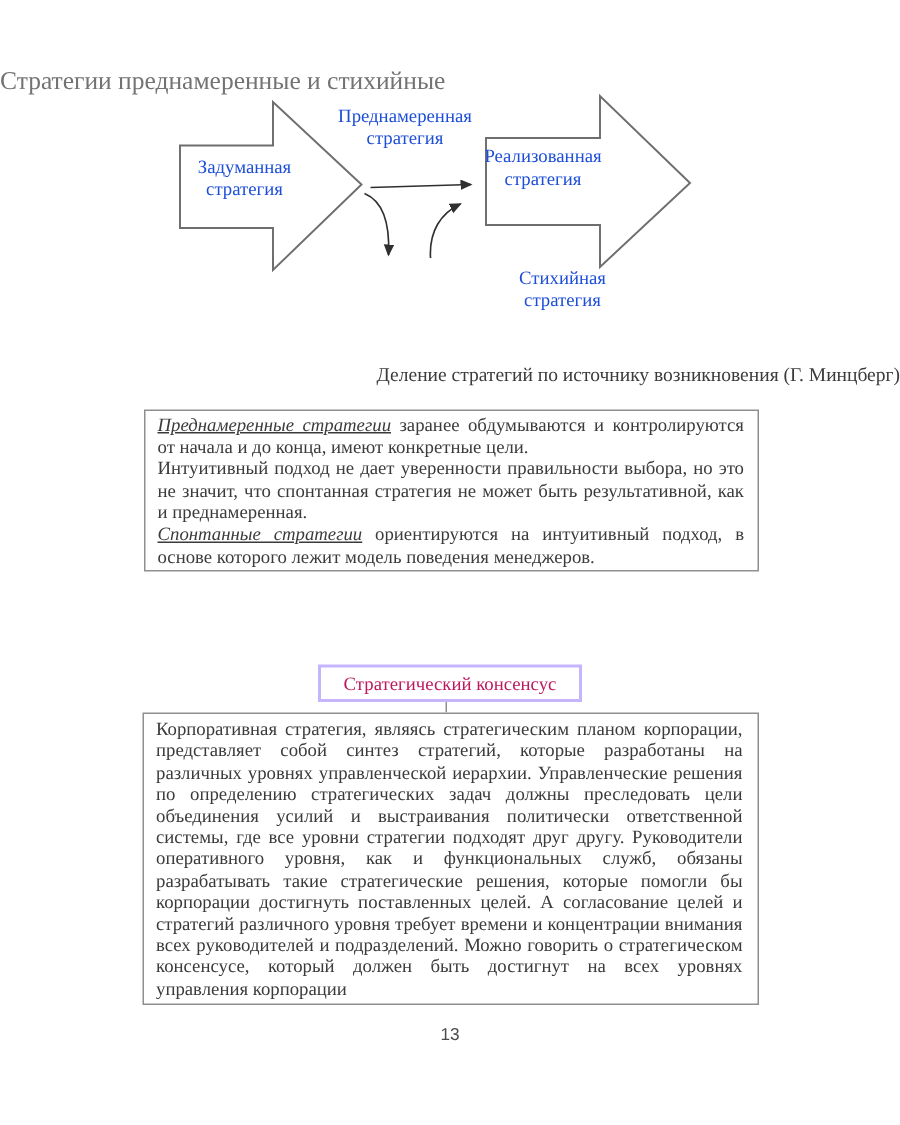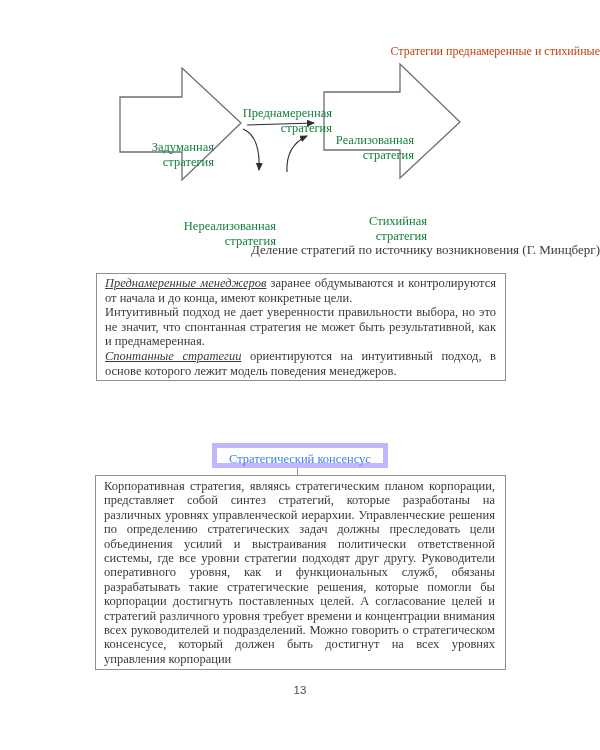--- a/index.html
+++ b/index.html
@@ -8,26 +8,26 @@
     width:600px;height:750px;
     background:#ffffff;
     font-family:"Liberation Serif","DejaVu Serif",serif;
     color:#3b3b3b;
     overflow:hidden;
     margin:0 auto;
   }
   
   .diagram-title{
     position:absolute;top:44px;left:0;right:0;
-    text-align:right;font-size:12px;color:#c2410c;
+    text-align:left;font-size:17px;color:#737373;
   }
   .diagram-svg{position:absolute;top:0;left:0;}
   .dlabel{
-    position:absolute;text-align:right;
-    font-size:12.5px;line-height:15px;color:#15803d;margin-top:36px;
+    position:absolute;text-align:center;
+    font-size:12.5px;line-height:15px;color:#1d4ed8;
   }
   .lbl-deliberate{left:208px;top:70px;width:124px;}
   .lbl-intended{left:112px;top:104px;width:102px;}
   .lbl-realized{left:310px;top:97px;width:104px;}
   .lbl-unrealized{left:140px;top:183px;width:136px;}
   .lbl-emergent{left:323px;top:178px;width:104px;}
   .diagram-caption{
     position:absolute;top:242px;left:0;right:0;
     text-align:right;font-size:13px;color:#3b3b3b;padding-left:17px;
   }
@@ -38,22 +38,22 @@
     font-size:12.5px;line-height:14.6px;
     text-align:justify;color:#3b3b3b;
   }
   .textbox p{margin:0;}
   .box1{left:96px;top:273px;width:410px;padding:2px 9px 2px 8px;}
   .box2{left:95px;top:475px;width:411px;padding:3px 10px 3px 8px;line-height:14.4px;}
   .term{font-style:italic;text-decoration:underline;}
   .consensus{
     position:absolute;box-sizing:border-box;
     left:212px;top:443px;width:176px;height:25px;
-    border:5px solid #c4b5fd;background:#fff;
-    text-align:center;line-height:23px;font-size:12.5px;color:#3b82f6;
+    border:2px solid #c4b5fd;background:#fff;
+    text-align:center;line-height:23px;font-size:12.5px;color:#be185d;
   }
   .connector{
     position:absolute;left:297px;top:468px;
     width:1px;height:7px;background:#8f8f8f;
   }
   .pagenum{
     position:absolute;top:684px;left:0;right:0;
     text-align:center;
     font-family:"Liberation Sans","DejaVu Sans",sans-serif;
     font-size:11.5px;color:#4a4a4a;
@@ -80,27 +80,26 @@
     <path d="M247,125 L314,123" fill="none" stroke="#2f2f2f" stroke-width="1.1" marker-end="url(#ah)"></path>
 
     <path d="M243,129 C255,134 260,149 259,170" fill="none" stroke="#2f2f2f" stroke-width="1.1" marker-end="url(#ah)"></path>
 
     <path d="M287,172 C286,154 294,142 307,136" fill="none" stroke="#2f2f2f" stroke-width="1.1" marker-end="url(#ah)"></path>
   </svg>
 
   <div class="dlabel lbl-deliberate">Преднамеренная стратегия</div>
   <div class="dlabel lbl-realized">Реализованная стратегия</div>
   <div class="dlabel lbl-intended">Задуманная стратегия</div>
-  <div class="dlabel lbl-unrealized">Нереализованная стратегия</div>
   <div class="dlabel lbl-emergent">Стихийная стратегия</div>
 
   <div class="diagram-caption">Деление стратегий по источнику возникновения (Г. Минцберг)</div>
 
   <div class="textbox box1">
-    <p><span class="term">Преднамеренные менеджеров</span><span> заранее обдумываются и контролируются от начала и до конца, имеют конкретные цели.</span></p>
+    <p><span class="term">Преднамеренные стратегии</span><span> заранее обдумываются и контролируются от начала и до конца, имеют конкретные цели.</span></p>
     <p>Интуитивный подход не дает уверенности правильности выбора, но это не значит, что спонтанная стратегия не может быть результативной, как и преднамеренная.</p>
     <p><span class="term">Спонтанные стратегии</span><span> ориентируются на интуитивный подход, в основе которого лежит модель поведения менеджеров.</span></p>
   </div>
 
   <div class="consensus">
     <span>Стратегический консенсус</span>
   </div>
   <div class="connector"></div>
 
   <div class="textbox box2">

